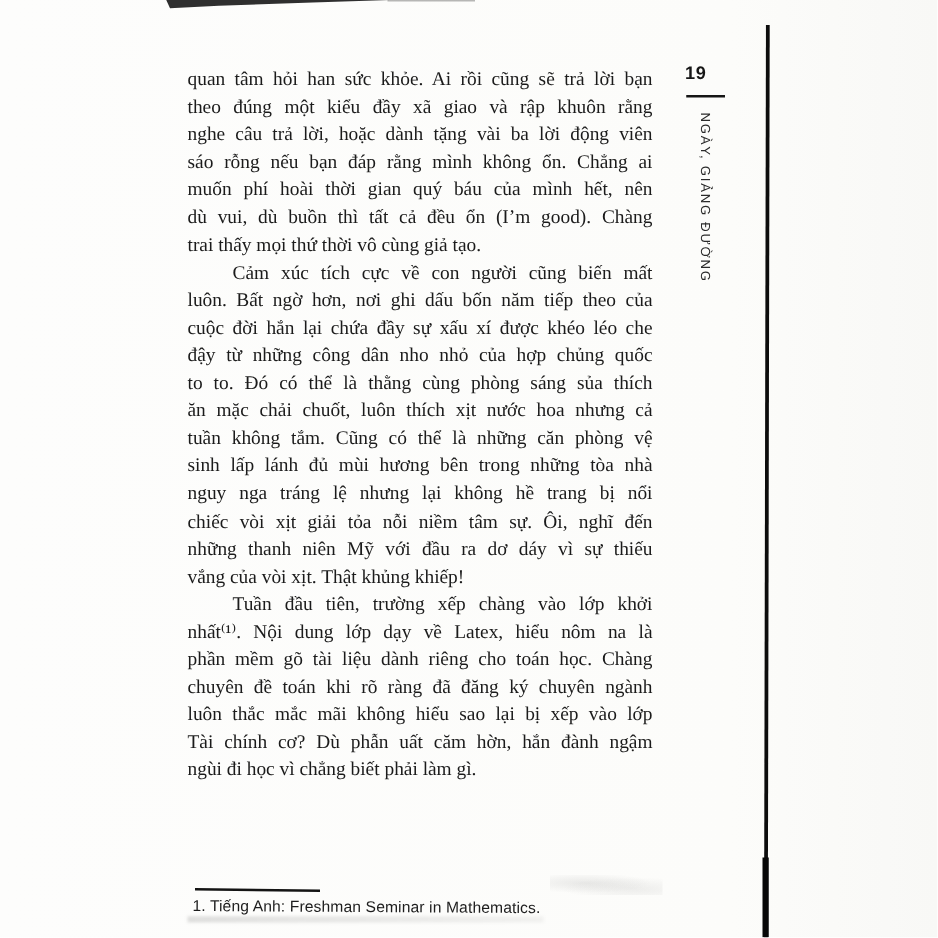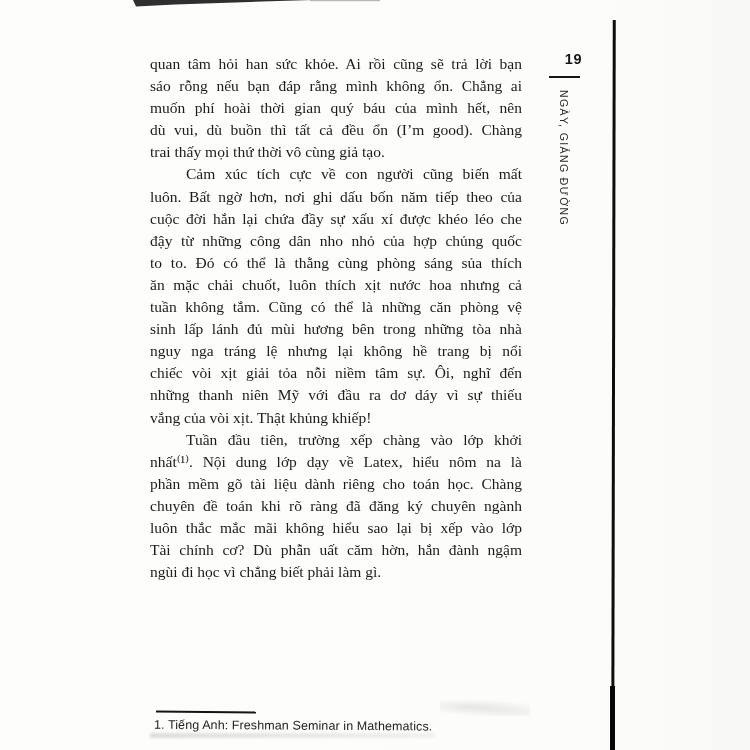--- a/index.html
+++ b/index.html
@@ -24,21 +24,21 @@
     background: #0d0d0d;
     transform: rotate(0.12deg);
   }
   .edge-line-thick {
     position: absolute; left: 609.5px; top: 686px; height: 64px; width: 5px;
     background: #070707;
   }
   
   .pagenum {
     position: absolute; left: 548px; top: 51px; width: 34px;
-    text-align: right;
+    text-align: left;
     font-family: "Liberation Sans", "DejaVu Sans", sans-serif;
     font-weight: bold; font-size: 14.5px; letter-spacing: 0.5px;
     color: #161616;
   }
   .pagenum-rule {
     position: absolute; left: 549px; top: 76px; width: 31px; height: 2px;
     background: #151515;
   }
   .running-head {
     position: absolute; left: 570px; top: 90px;
@@ -93,20 +93,22 @@
 
   <div class="edge-line"></div>
   <div class="edge-line-thick"></div>
 
   <div class="pagenum">19</div>
   <div class="pagenum-rule"></div>
   <div class="running-head">NGÀY, GIẢNG ĐƯỜNG</div>
 
   <div class="textblock">
       <div class="line">quan tâm hỏi han sức khỏe. Ai rồi cũng sẽ trả lời bạn</div>
+      <div class="line">theo đúng một kiểu đầy xã giao và rập khuôn rằng</div>
+      <div class="line">nghe câu trả lời, hoặc dành tặng vài ba lời động viên</div>
       <div class="line">sáo rỗng nếu bạn đáp rằng mình không ổn. Chẳng ai</div>
       <div class="line">muốn phí hoài thời gian quý báu của mình hết, nên</div>
       <div class="line">dù vui, dù buồn thì tất cả đều ổn (I’m good). Chàng</div>
       <div class="line plast">trai thấy mọi thứ thời vô cùng giả tạo.</div>
       <div class="line indent">Cảm xúc tích cực về con người cũng biến mất</div>
       <div class="line">luôn. Bất ngờ hơn, nơi ghi dấu bốn năm tiếp theo của</div>
       <div class="line">cuộc đời hắn lại chứa đầy sự xấu xí được khéo léo che</div>
       <div class="line">đậy từ những công dân nho nhỏ của hợp chủng quốc</div>
       <div class="line">to to. Đó có thể là thằng cùng phòng sáng sủa thích</div>
       <div class="line">ăn mặc chải chuốt, luôn thích xịt nước hoa nhưng cả</div>

